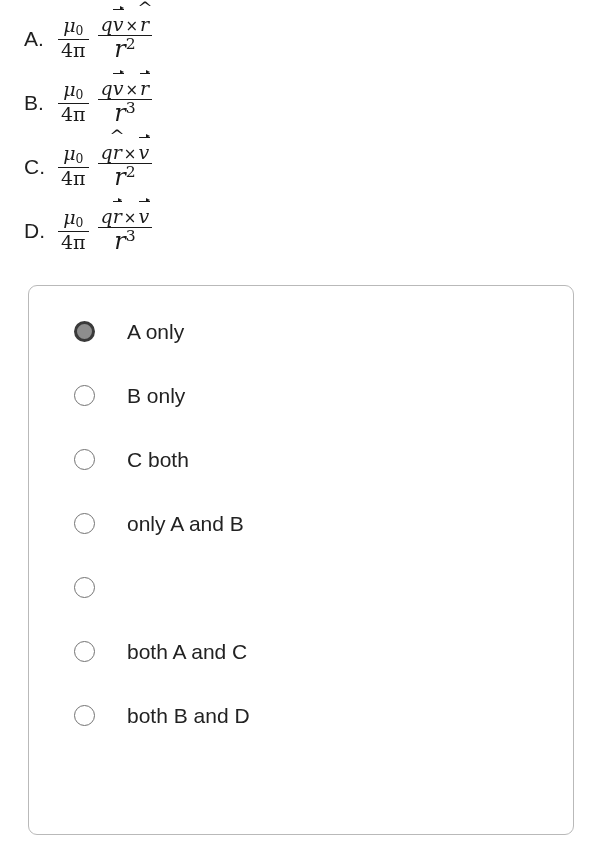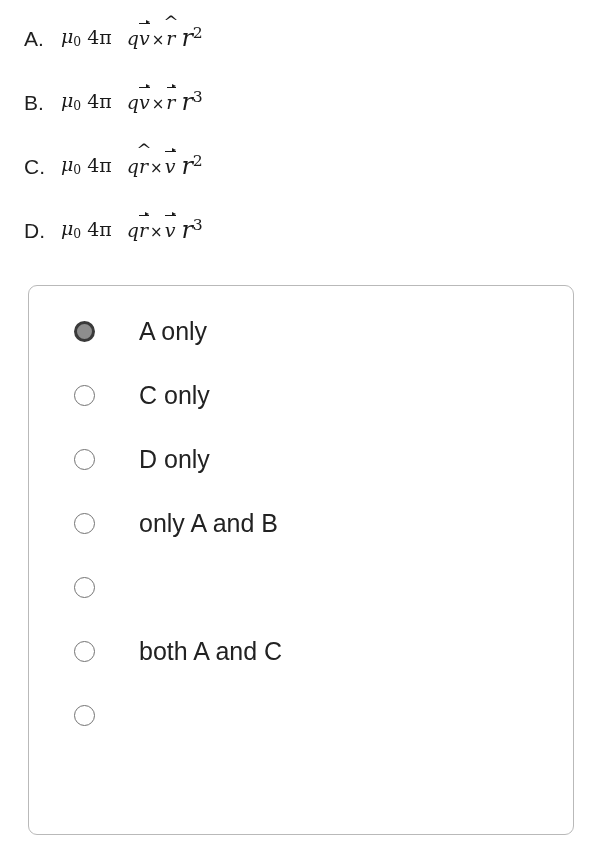--- a/index.html
+++ b/index.html
@@ -39,21 +39,21 @@
   }
   .math {
     font-family: "DejaVu Serif", serif;
     color: #1a1a1a;
     display: flex;
     align-items: center;
     gap: 9px;
   }
   .frac {
     display: inline-flex;
-    flex-direction: row;
+    flex-direction: column;
     align-items: center;
     line-height: 1;
     vertical-align: middle;
   }
   .frac .num,
   .frac .den {
     padding: 1px 3px;
     white-space: nowrap;
     font-style: italic;
   }
@@ -160,22 +160,22 @@
     border: 1.7px solid #737373;
     box-sizing: border-box;
     background: #ffffff;
     position: relative;
   }
   .radio.selected {
     border: 3.6px solid #3a3a3a;
     background: #8d8d8d;
   }
   .option-label {
-    margin-left: 44px;
-    font-size: 25px;
+    margin-left: 32px;
+    font-size: 21px;
     color: #222222;
     line-height: 1;
     white-space: nowrap;
   }
 </style>
 </head>
 <body>
 
 <div id="formula-block">
     <div class="formula-row">
@@ -241,34 +241,35 @@
   </div>
 
 <div id="answer-card">
   <div id="options-list">
       <div class="option-row">
         <span class="radio selected"></span>
         <span class="option-label">A only</span>
       </div>
       <div class="option-row">
         <span class="radio"></span>
-        <span class="option-label">C only</span>
-      </div>
-      <div class="option-row">
-        <span class="radio"></span>
-        <span class="option-label">D only</span>
+        <span class="option-label">B only</span>
+      </div>
+      <div class="option-row">
+        <span class="radio"></span>
+        <span class="option-label">C both</span>
       </div>
       <div class="option-row">
         <span class="radio"></span>
         <span class="option-label">only A and B</span>
       </div>
       <div class="option-row">
         <span class="radio"></span>
       </div>
       <div class="option-row">
         <span class="radio"></span>
         <span class="option-label">both A and C</span>
       </div>
       <div class="option-row">
         <span class="radio"></span>
+        <span class="option-label">both B and D</span>
       </div>
     </div>
 </div>
 
 </body></html>

